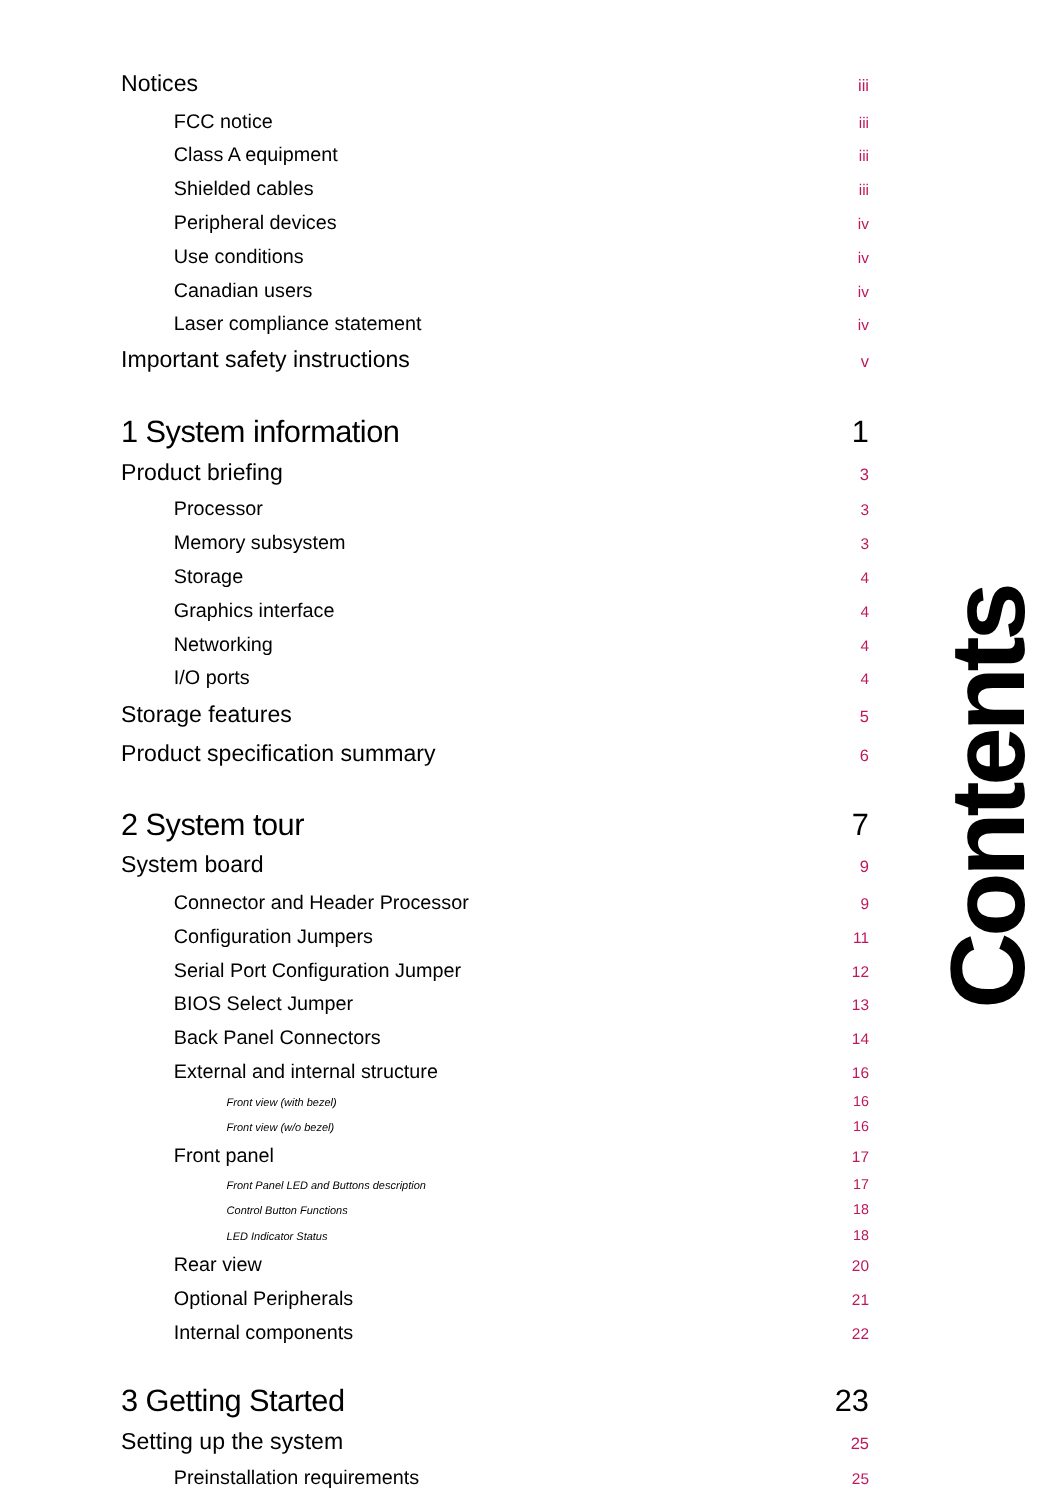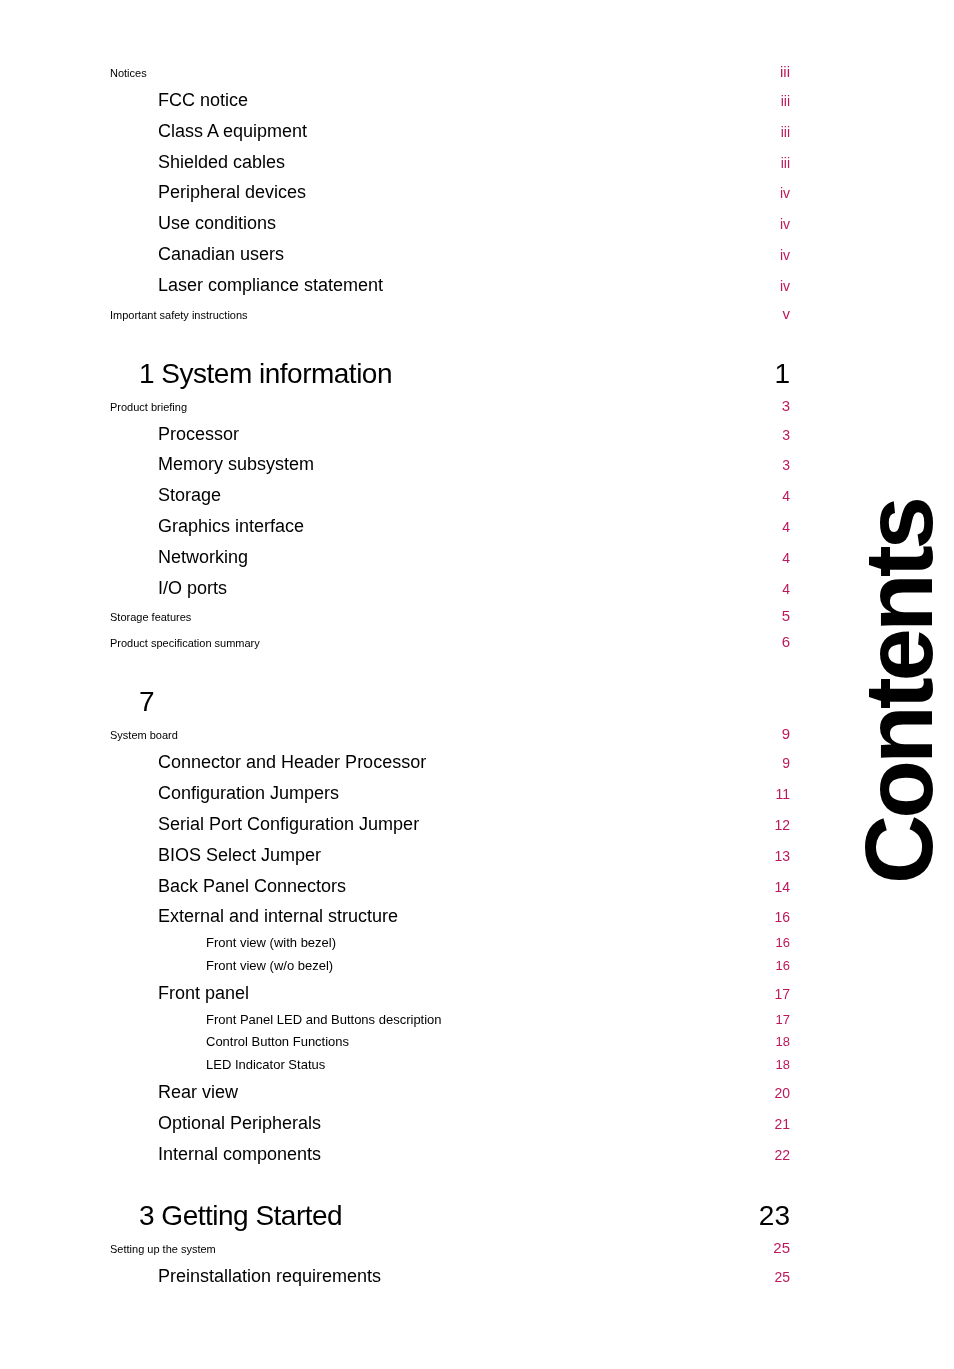--- a/index.html
+++ b/index.html
@@ -67,53 +67,53 @@
     }
 
     .toc-page {
       color: #be185d;
       text-align: right;
       min-width: 30px;
     }
 
     
     .level-0 .toc-label {
-      font-size: 11px;
+      font-size: 21px;
       font-weight: 400;
       text-align: right;
     }
     .level-0 .toc-page {
       font-size: 15px;
     }
 
     .level-1 .toc-label {
       font-size: 18px;
       font-weight: 400;
       padding-left: 48px;
     }
     .level-1 .toc-page {
       font-size: 14px;
     }
 
     .level-2 .toc-label {
-      font-size: 13px;
+      font-size: 10px;
       font-weight: 400;
       padding-left: 96px;
+      font-style: italic;
     }
     .level-2 .toc-page {
       font-size: 13px;
     }
 
     
     .chapter-heading {
       display: flex;
       justify-content: space-between;
       align-items: center;
       margin-bottom: 4px;
-      margin-left: 29px;
     }
 
     .chapter-title {
       font-size: 28px;
       font-weight: 300;
       color: #000;
       letter-spacing: -0.5px;
     }
 
     .chapter-page {
@@ -208,20 +208,21 @@
           <span class="toc-label">Storage features</span>
           <span class="toc-page">5</span>
         </div>
         <div class="toc-row level-0">
           <span class="toc-label">Product specification summary</span>
           <span class="toc-page">6</span>
         </div>
       </div>
       <div class="toc-section">
         <div class="chapter-heading">
+          <span class="chapter-title">2 System tour</span>
           <span class="chapter-page">7</span>
         </div>
         <div class="toc-row level-0">
           <span class="toc-label">System board</span>
           <span class="toc-page">9</span>
         </div>
         <div class="toc-row level-1">
           <span class="toc-label">Connector and Header Processor</span>
           <span class="toc-page">9</span>
         </div>

